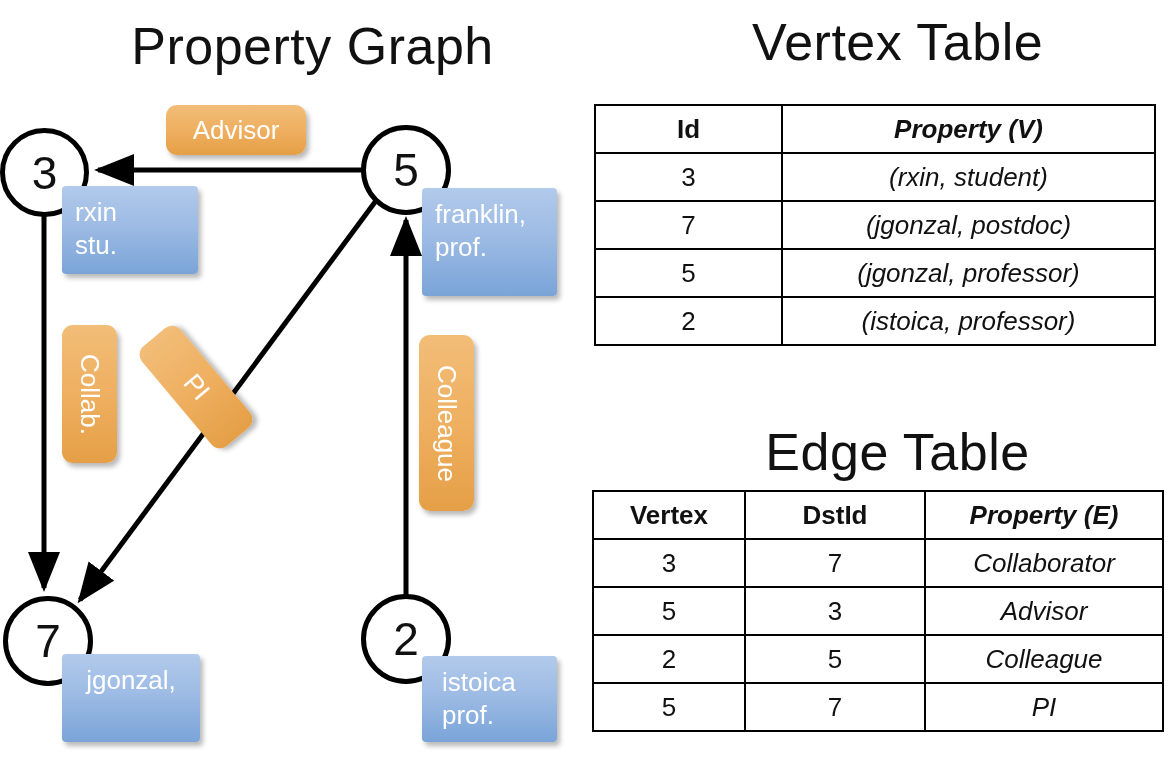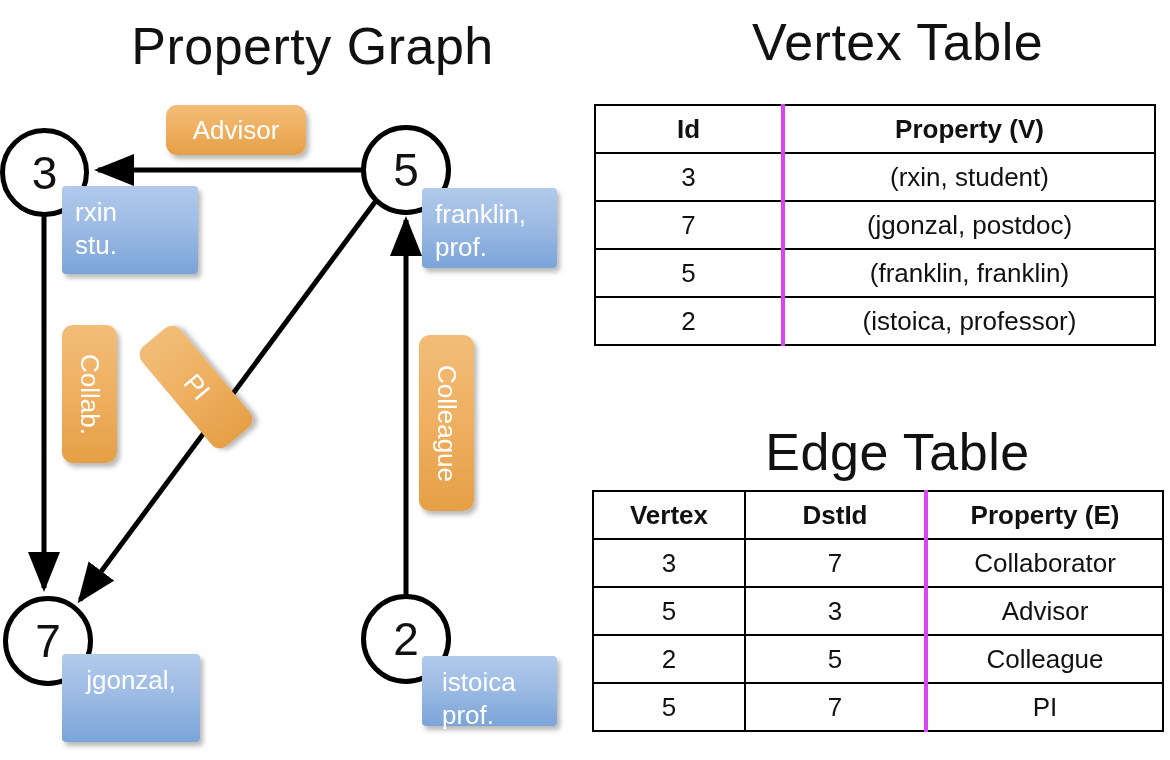--- a/index.html
+++ b/index.html
@@ -78,21 +78,21 @@
     font-weight:400;
     font-family:"Liberation Sans", sans-serif;
     color:#111;
     padding:0;
     height:46px;
     background:#ffffff;
   }
   table.grid td.hdr{font-weight:bold;}
   td.vprop{background:#d3dff1;}
   td.eprop{background:#f7dec4;}
-  table.grid td.sep-left{border-left:4px solid #d946ef;}
+  table.grid td.sep-left{border-left:2px solid #d946ef;font-style:italic;}
 </style>
 </head>
 <body>
 
 <div id="stage">
 
   <div class="big-title" style="left:0px;top:16px;width:585px;">Property Graph</div>
 
   <div class="big-title" style="left:585px;top:12px;width:585px;">Vertex Table</div>
 
@@ -128,30 +128,30 @@
 
   <div class="node-circle" style="left:361px;top:594px;width:90px;height:90px;">
     <span class="node-label">2</span>
   </div>
 
   <div class="prop-box" style="left:62px;top:186px;width:136px;height:88px;">
     <div>rxin</div>
     <div>stu.</div>
   </div>
 
-  <div class="prop-box" style="left:422px;top:188px;width:135px;height:80px;">
+  <div class="prop-box" style="left:422px;top:188px;width:135px;height:108px;">
     <div>franklin,</div>
     <div>prof.</div>
   </div>
 
   <div class="prop-box" style="left:62px;top:654px;width:138px;height:88px;text-align:center;">
     <div>jgonzal,</div>
   </div>
 
-  <div class="prop-box" style="left:422px;top:656px;width:135px;height:70px;padding-left:20px;">
+  <div class="prop-box" style="left:422px;top:656px;width:135px;height:86px;padding-left:20px;">
     <div>istoica</div>
     <div>prof.</div>
   </div>
 
   <div class="edge-box" style="left:166px;top:105px;width:140px;height:50px;">
     <span>Advisor</span>
   </div>
 
   <div class="edge-box vert" style="left:62px;top:325px;width:55px;height:138px;">
     <span>Collab.</span>
@@ -174,21 +174,21 @@
       <tr>
         <td>3</td>
         <td class="vprop sep-left">(rxin, student)</td>
       </tr>
       <tr>
         <td>7</td>
         <td class="vprop sep-left">(jgonzal, postdoc)</td>
       </tr>
       <tr>
         <td>5</td>
-        <td class="vprop sep-left">(franklin, franklin)</td>
+        <td class="vprop sep-left">(jgonzal, professor)</td>
       </tr>
       <tr>
         <td>2</td>
         <td class="vprop sep-left">(istoica, professor)</td>
       </tr>
     </tbody>
   </table>
 
   <table class="grid" style="left:592px;top:490px;width:572px;">
     <tbody>

